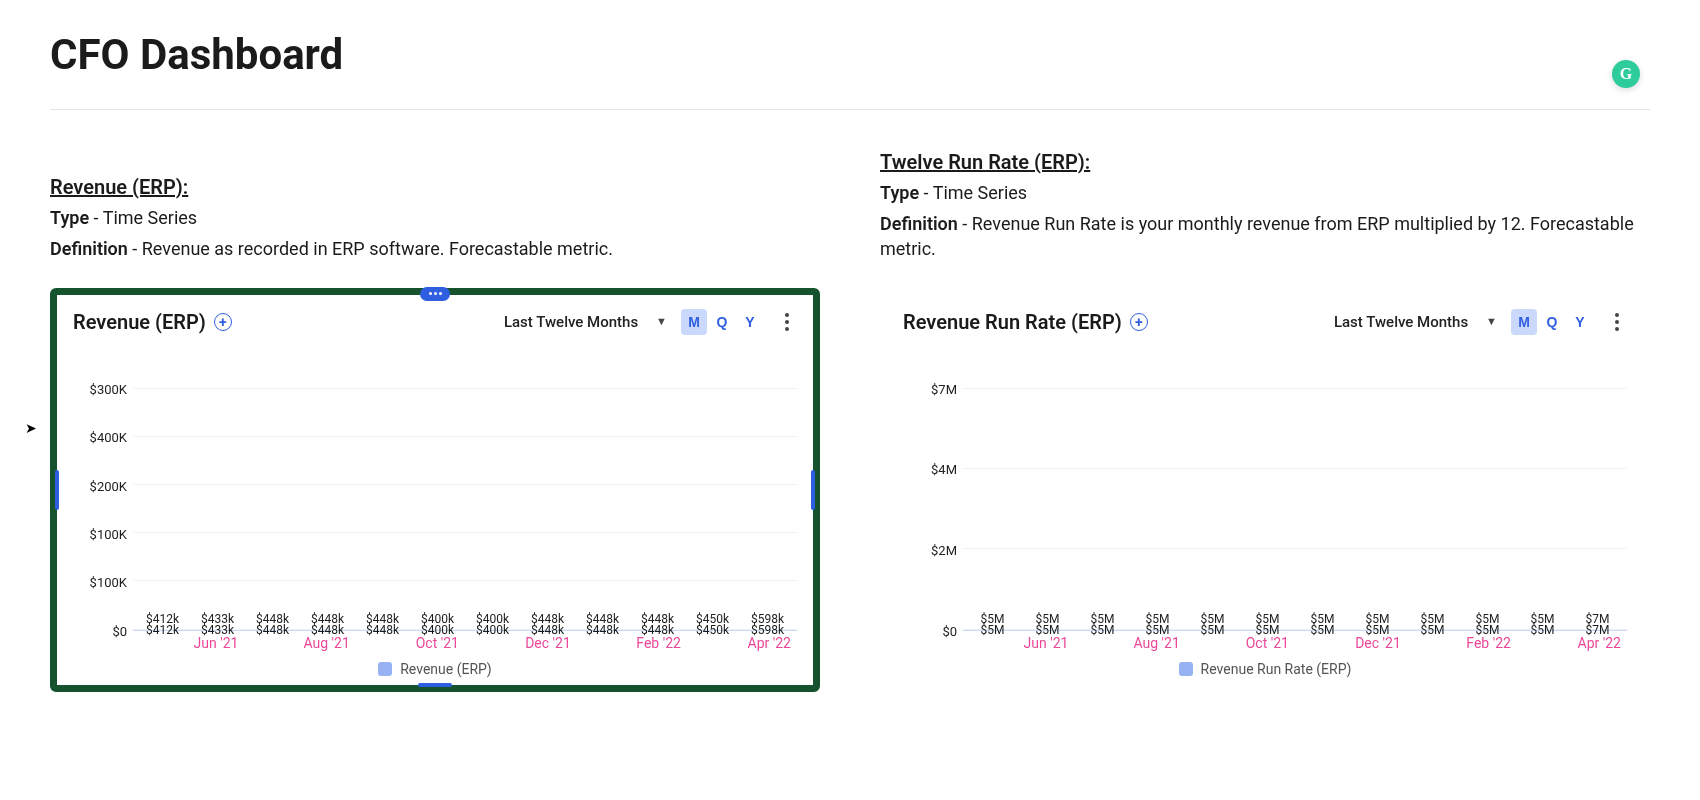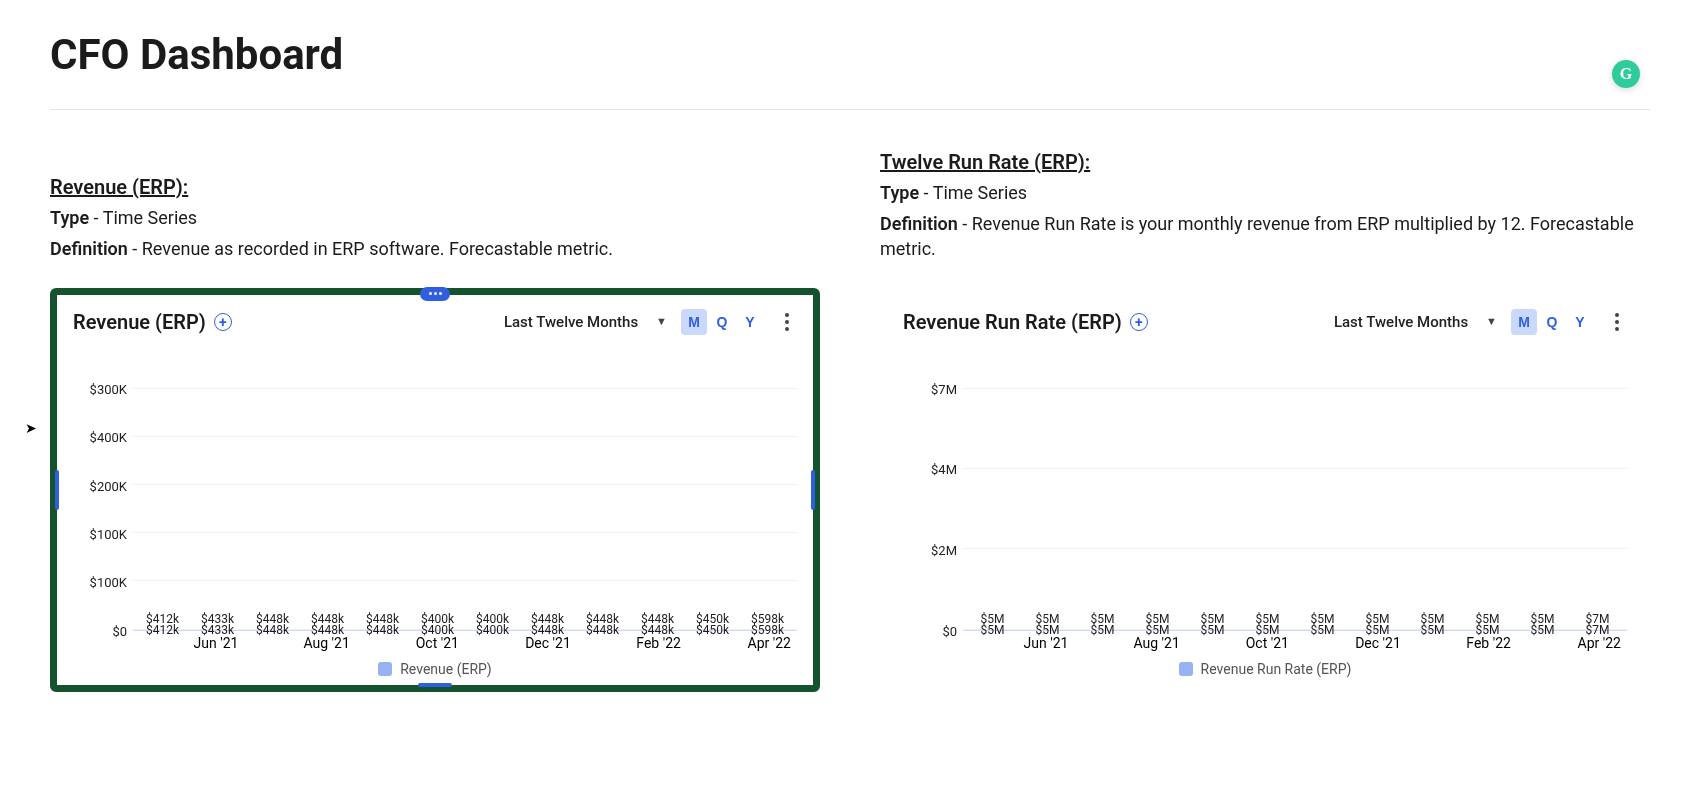--- a/index.html
+++ b/index.html
@@ -36,21 +36,21 @@
   .y-axis { width:60px; position:relative; }
   .y-tick { position:absolute; right:6px; font-size:13px; color:#222; transform:translateY(50%); }
   .plot { flex:1; position:relative; border-bottom:1.5px solid #c9d8fb; }
   .grid-line { position:absolute; left:0; right:0; height:1px; background:#eef0f3; }
   .bars { position:absolute; left:0; right:0; bottom:0; top:0; display:flex; align-items:flex-end; justify-content:space-between; padding:0 2px; }
   .bar-wrap { flex:1; display:flex; flex-direction:column; align-items:center; position:relative; padding:0 2px; }
   .bar { width:100%; background:#97b2f2; position:relative; }
   .bar-top-label { position:absolute; top:-18px; left:50%; transform:translateX(-50%); font-size:12px; color:#222; white-space:nowrap; }
   .bar-in-label  { position:absolute; bottom:48%; left:50%; transform:translate(-50%,50%); font-size:12px; color:#1b1b1b; white-space:nowrap; }
   .x-axis { height:26px; display:flex; margin-left:60px; }
-  .x-tick { flex:2; text-align:center; font-size:14px; color:#000000; padding-top:4px; }
+  .x-tick { flex:2; text-align:center; font-size:14px; color:#ec4899; padding-top:4px; }
   .x-tick.hidden { visibility:hidden; }
   .legend { display:flex; align-items:center; justify-content:center; gap:8px; font-size:14px; color:#555; margin-top:4px; }
   .legend .swatch { width:14px; height:14px; border-radius:3px; background:#97b2f2; }
 
   .floating-badge { position:absolute; top:60px; right:60px; width:28px; height:28px; border-radius:50%; background:#2ecc9b; color:#fff; display:flex; align-items:center; justify-content:center; font-weight:700; font-size:16px; font-family:Georgia,serif; box-shadow:0 2px 6px rgba(0,0,0,.15); }
   .cursor-icon { position:absolute; left:25px; top:420px; font-size:14px; color:#000; }
 </style>
 </head>
 <body>
 

